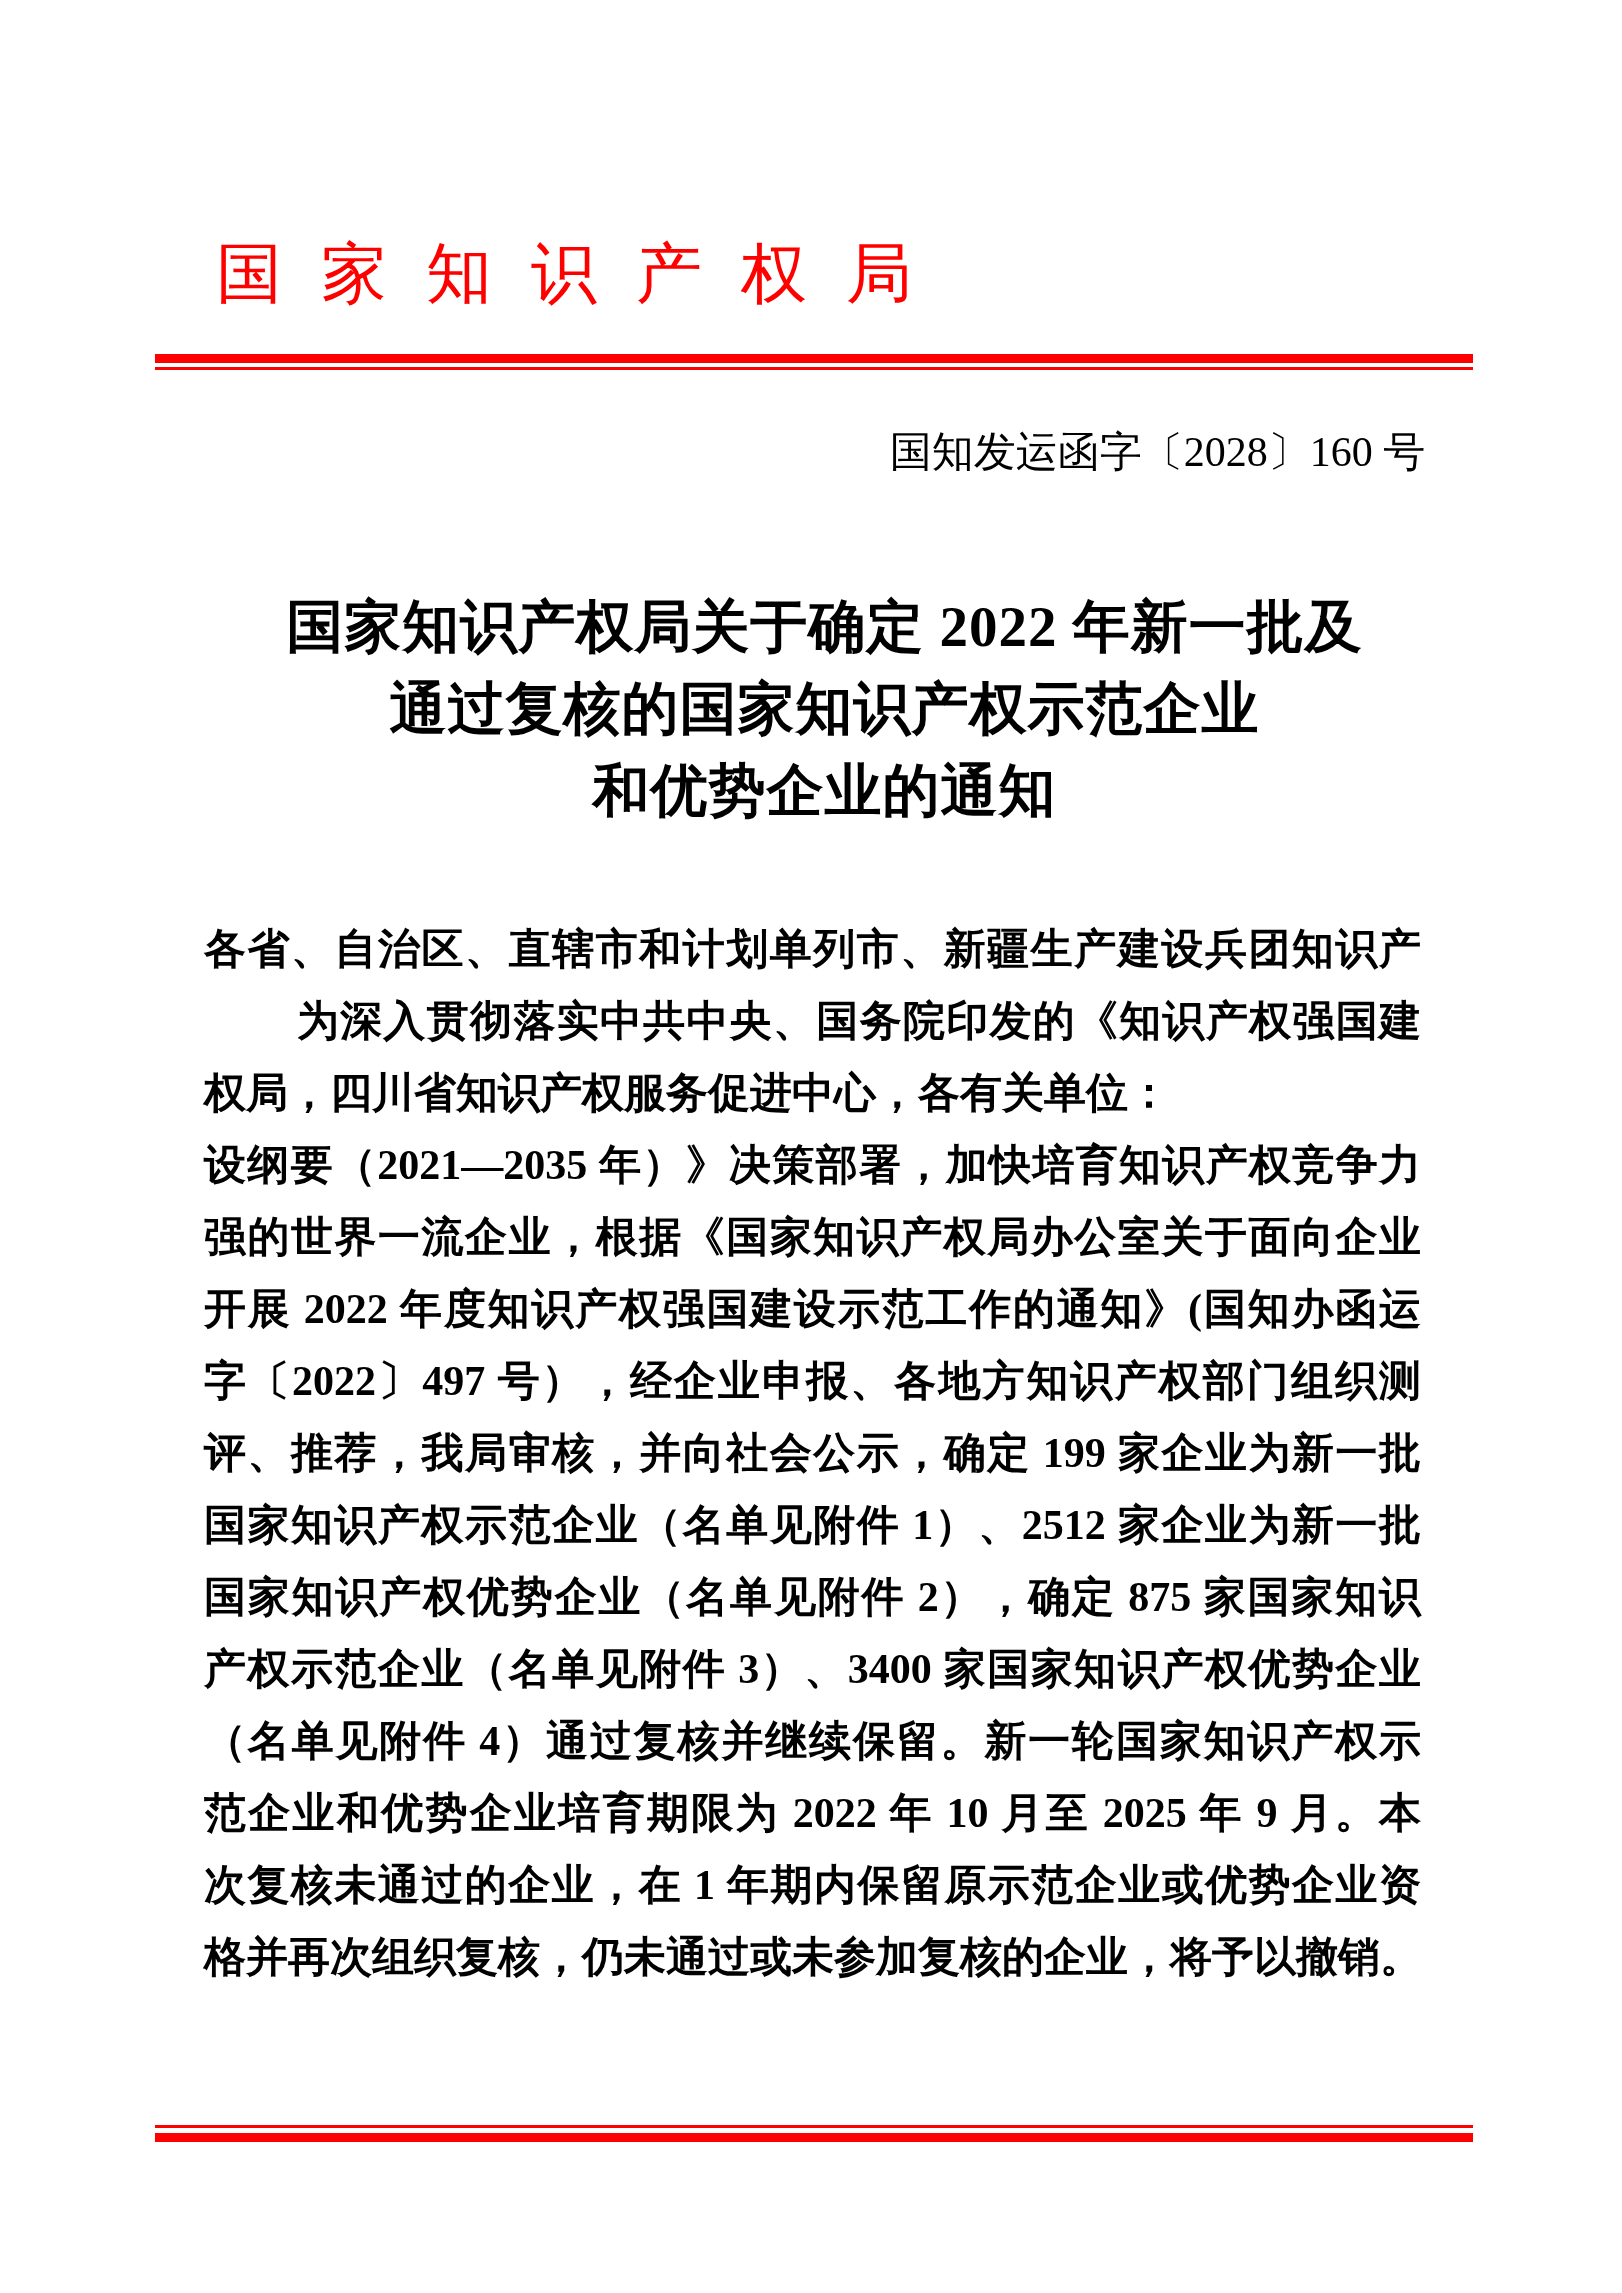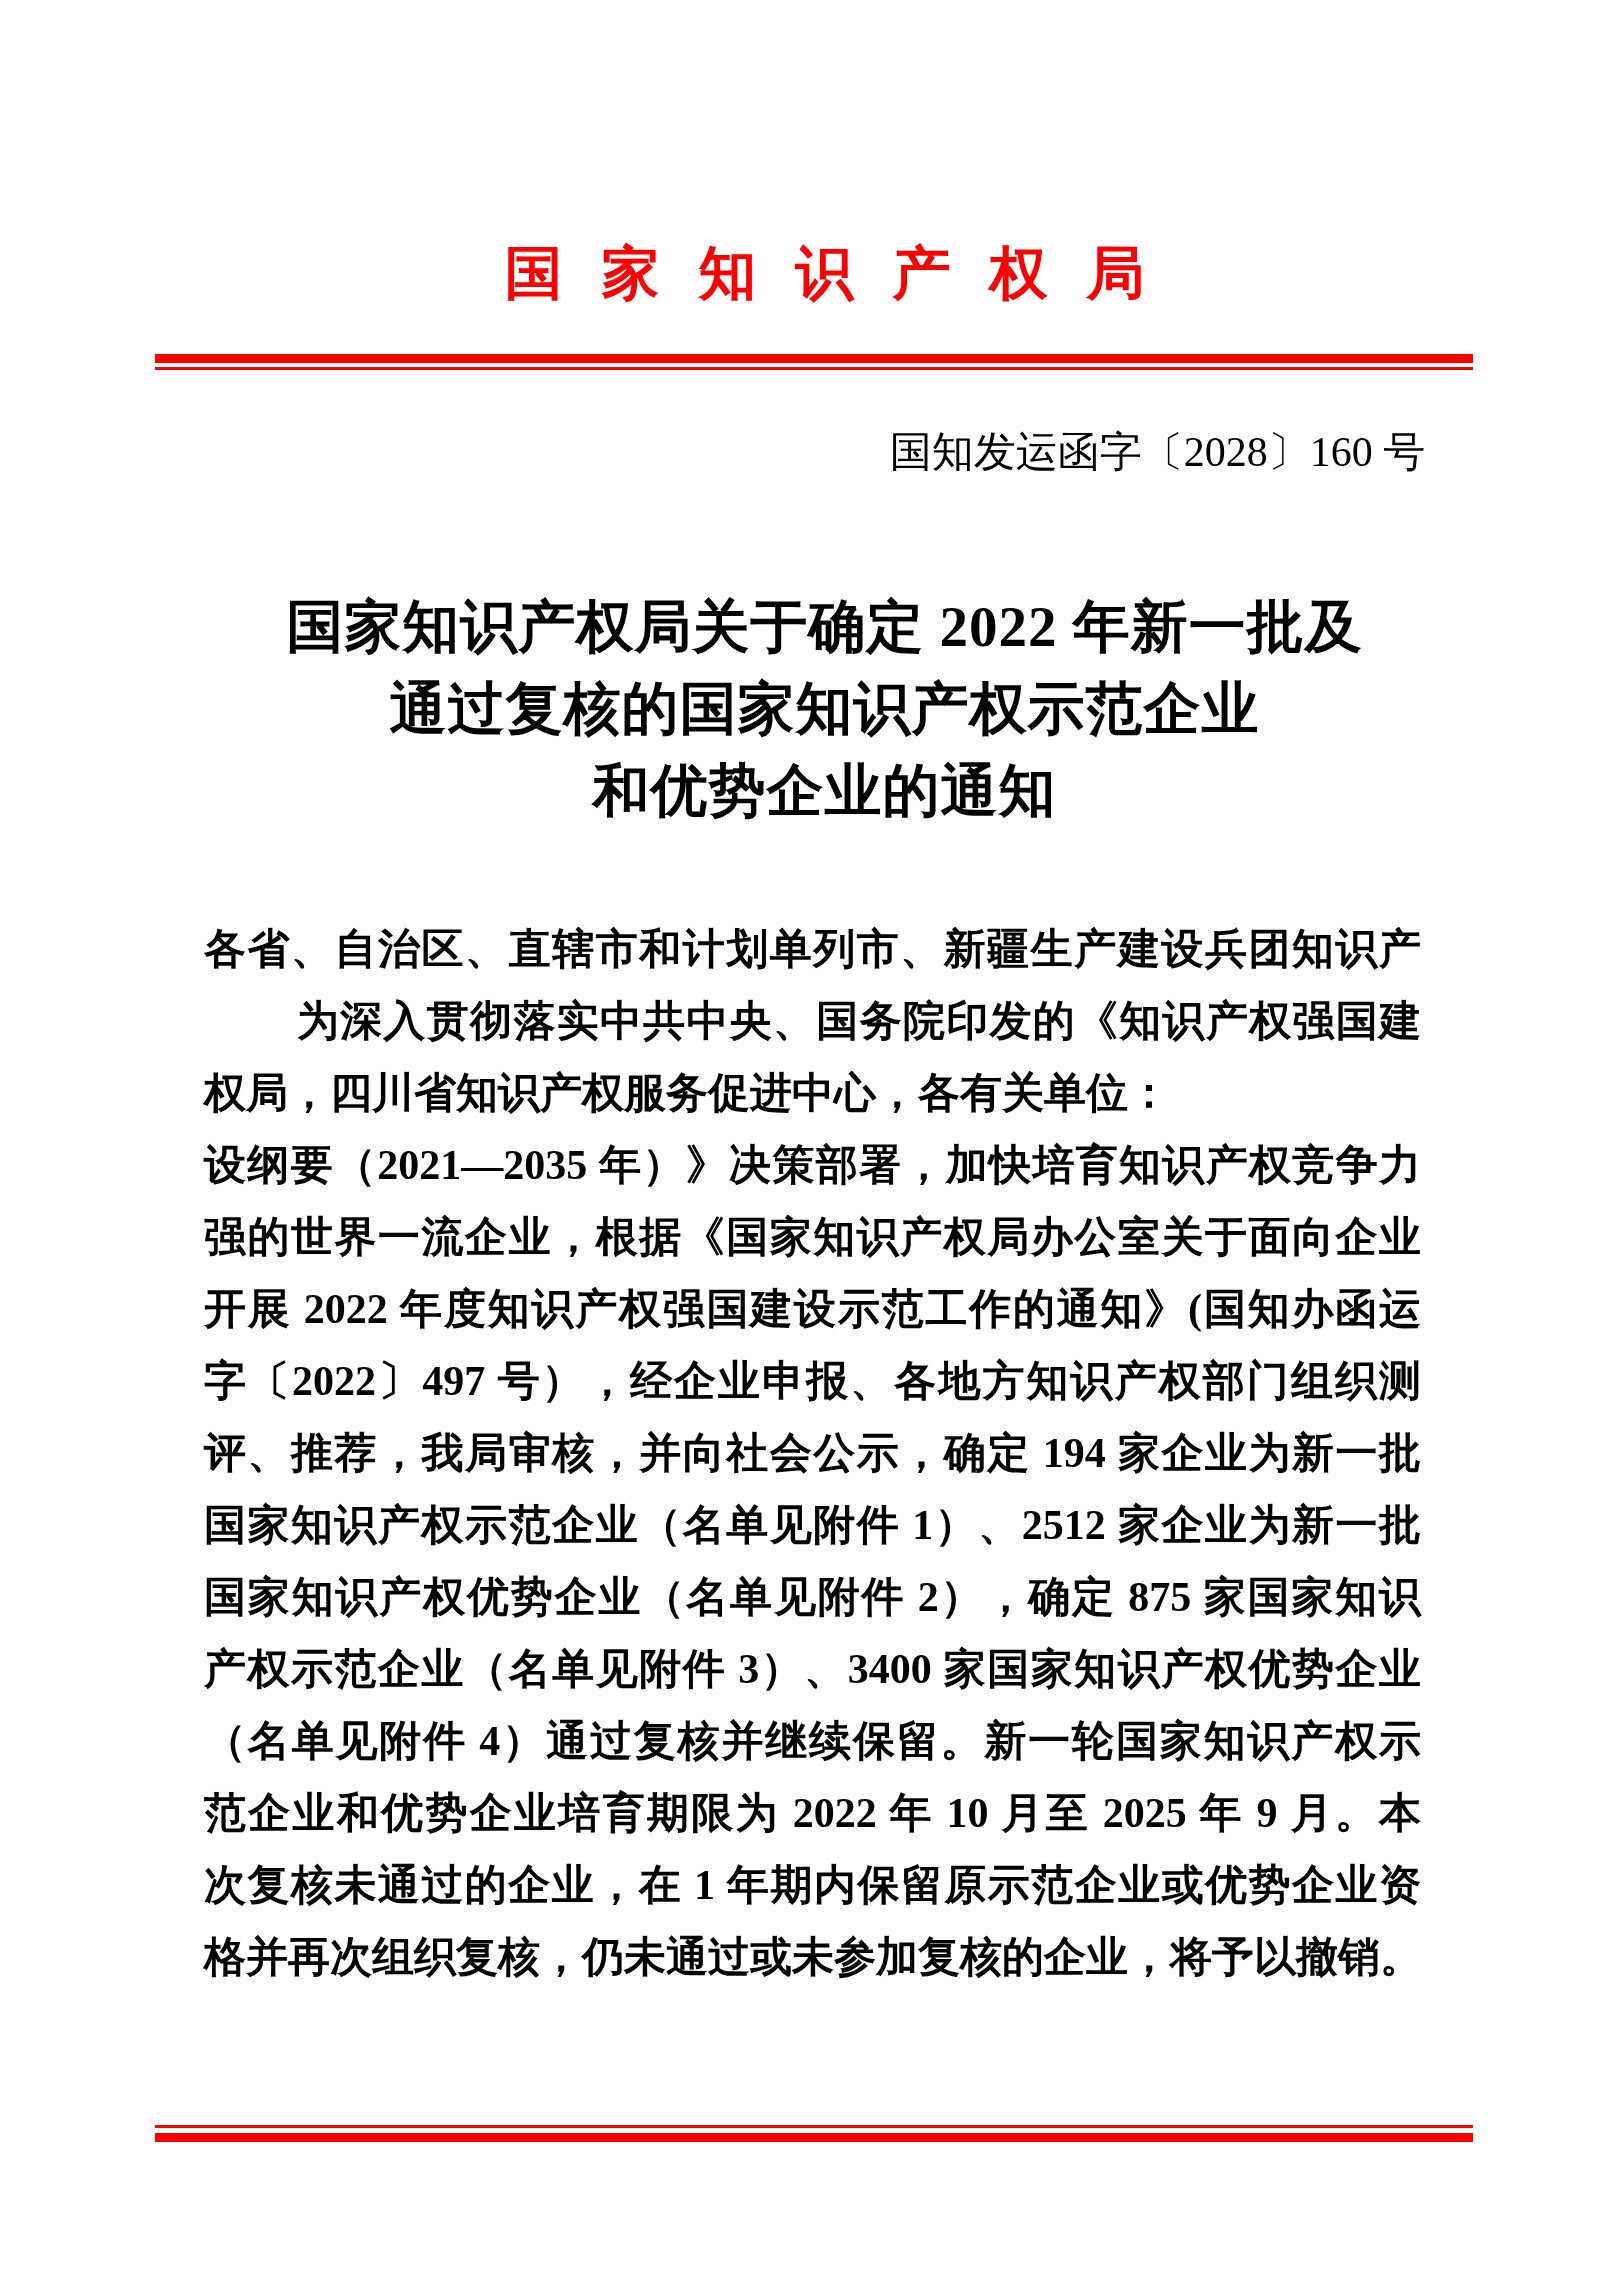--- a/index.html
+++ b/index.html
@@ -8,23 +8,23 @@
     width:1622px;height:2294px;
     background:#ffffff;
     font-family:"Liberation Serif","DejaVu Serif",serif;
     color:#000000;
     overflow:hidden;
   }
   
   .agency-header{
     position:absolute;
     left:216px;width:1217px;top:223px;
-    text-align:center;
-    font-size:58px;
-    font-weight:bold;
+    text-align:left;
+    font-size:66px;
+    font-weight:normal;
     color:#ff0000;
     line-height:102px;
     white-space:nowrap;
   }
   .agency-header .spread{
     letter-spacing:39px;
     margin-right:-39px;
   }
   
   .rule{position:absolute;left:155px;width:1318px;}
@@ -99,21 +99,21 @@
   </div>
 
   <div class="body-text">
     <div class="body-line">各省、自治区、直辖市和计划单列市、新疆生产建设兵团知识产</div>
     <div class="body-line indent">为深入贯彻落实中共中央、国务院印发的《知识产权强国建</div>
     <div class="body-line no-fill">权局，四川省知识产权服务促进中心，各有关单位：</div>
     <div class="body-line">设纲要（2021—2035 年）》决策部署，加快培育知识产权竞争力</div>
     <div class="body-line">强的世界一流企业，根据《国家知识产权局办公室关于面向企业</div>
     <div class="body-line">开展 2022 年度知识产权强国建设示范工作的通知》(国知办函运</div>
     <div class="body-line">字〔2022〕497 号），经企业申报、各地方知识产权部门组织测</div>
-    <div class="body-line">评、推荐，我局审核，并向社会公示，确定 194 家企业为新一批</div>
+    <div class="body-line">评、推荐，我局审核，并向社会公示，确定 199 家企业为新一批</div>
     <div class="body-line">国家知识产权示范企业（名单见附件 1）、2512 家企业为新一批</div>
     <div class="body-line">国家知识产权优势企业（名单见附件 2），确定 875 家国家知识</div>
     <div class="body-line">产权示范企业（名单见附件 3）、3400 家国家知识产权优势企业</div>
     <div class="body-line">（名单见附件 4）通过复核并继续保留。新一轮国家知识产权示</div>
     <div class="body-line">范企业和优势企业培育期限为 2022 年 10 月至 2025 年 9 月。本</div>
     <div class="body-line">次复核未通过的企业，在 1 年期内保留原示范企业或优势企业资</div>
     <div class="body-line no-fill">格并再次组织复核，仍未通过或未参加复核的企业，将予以撤销。</div>
   </div>
 
   <div class="rule rule-bottom">

